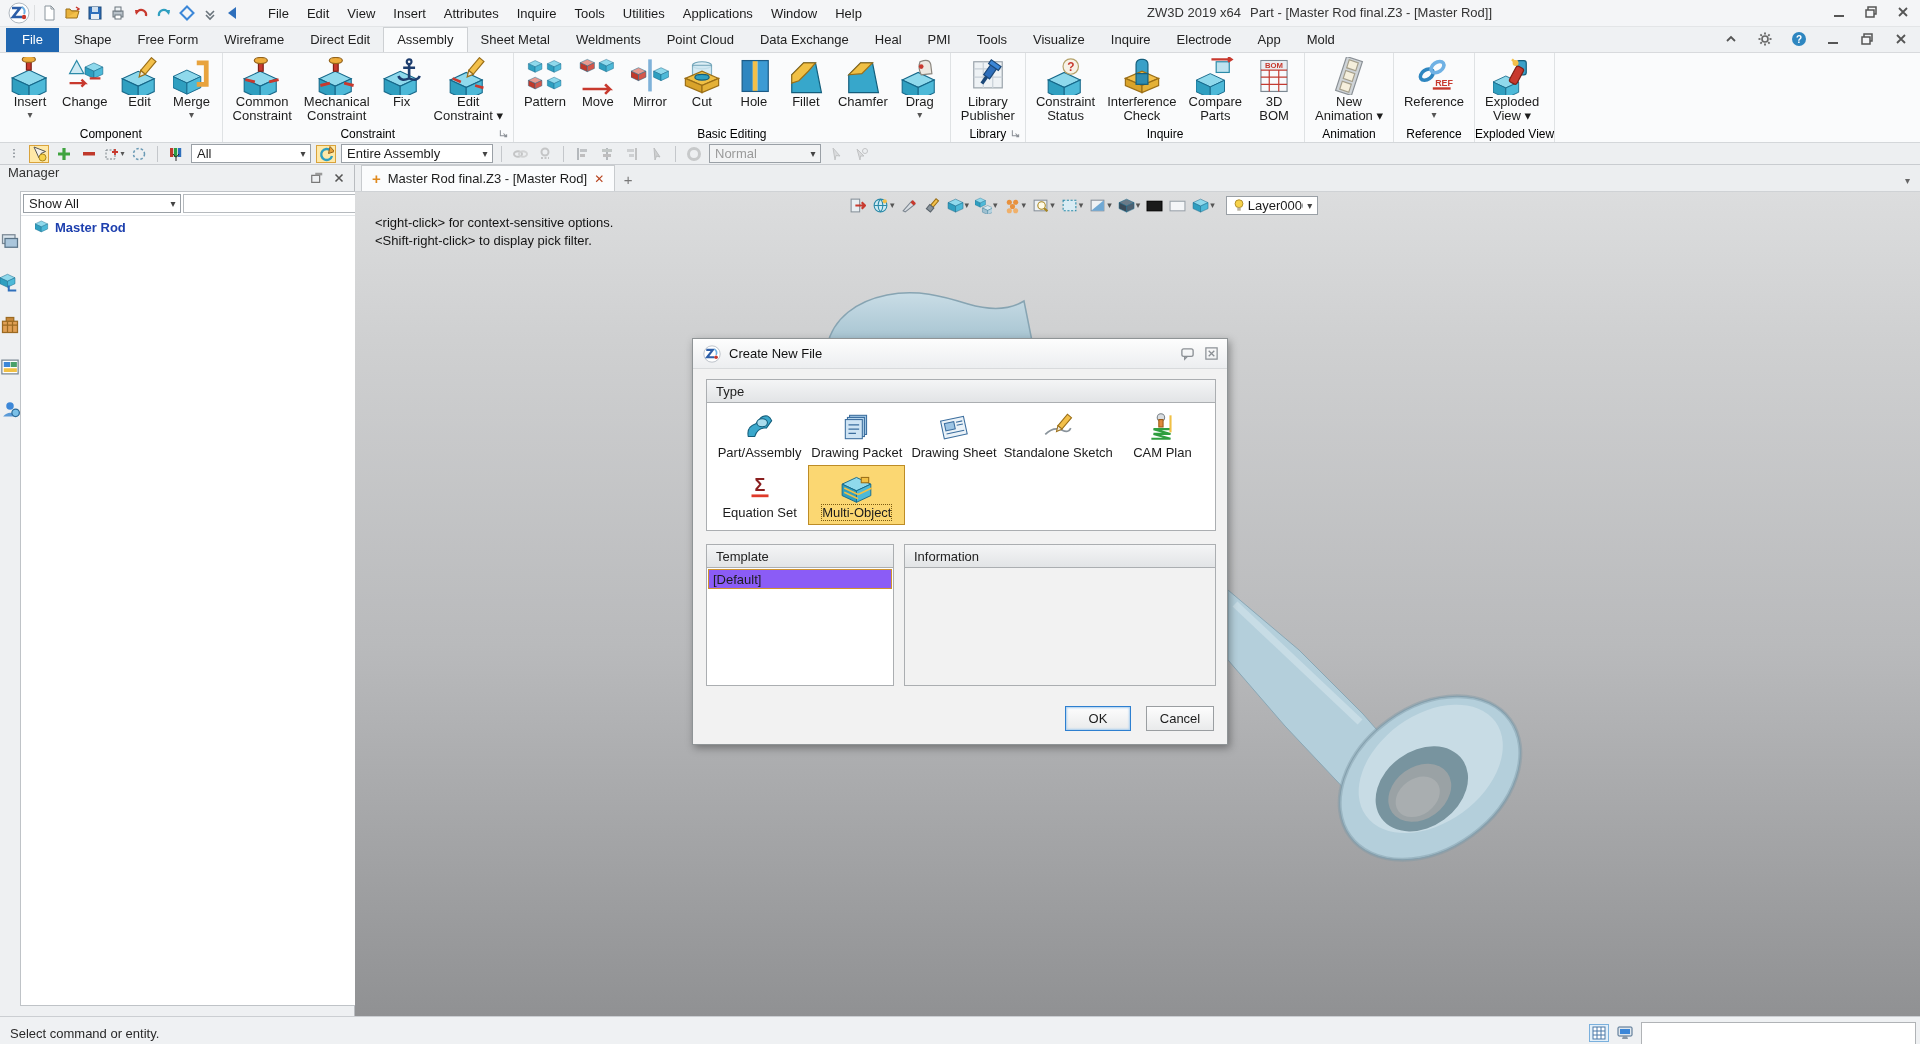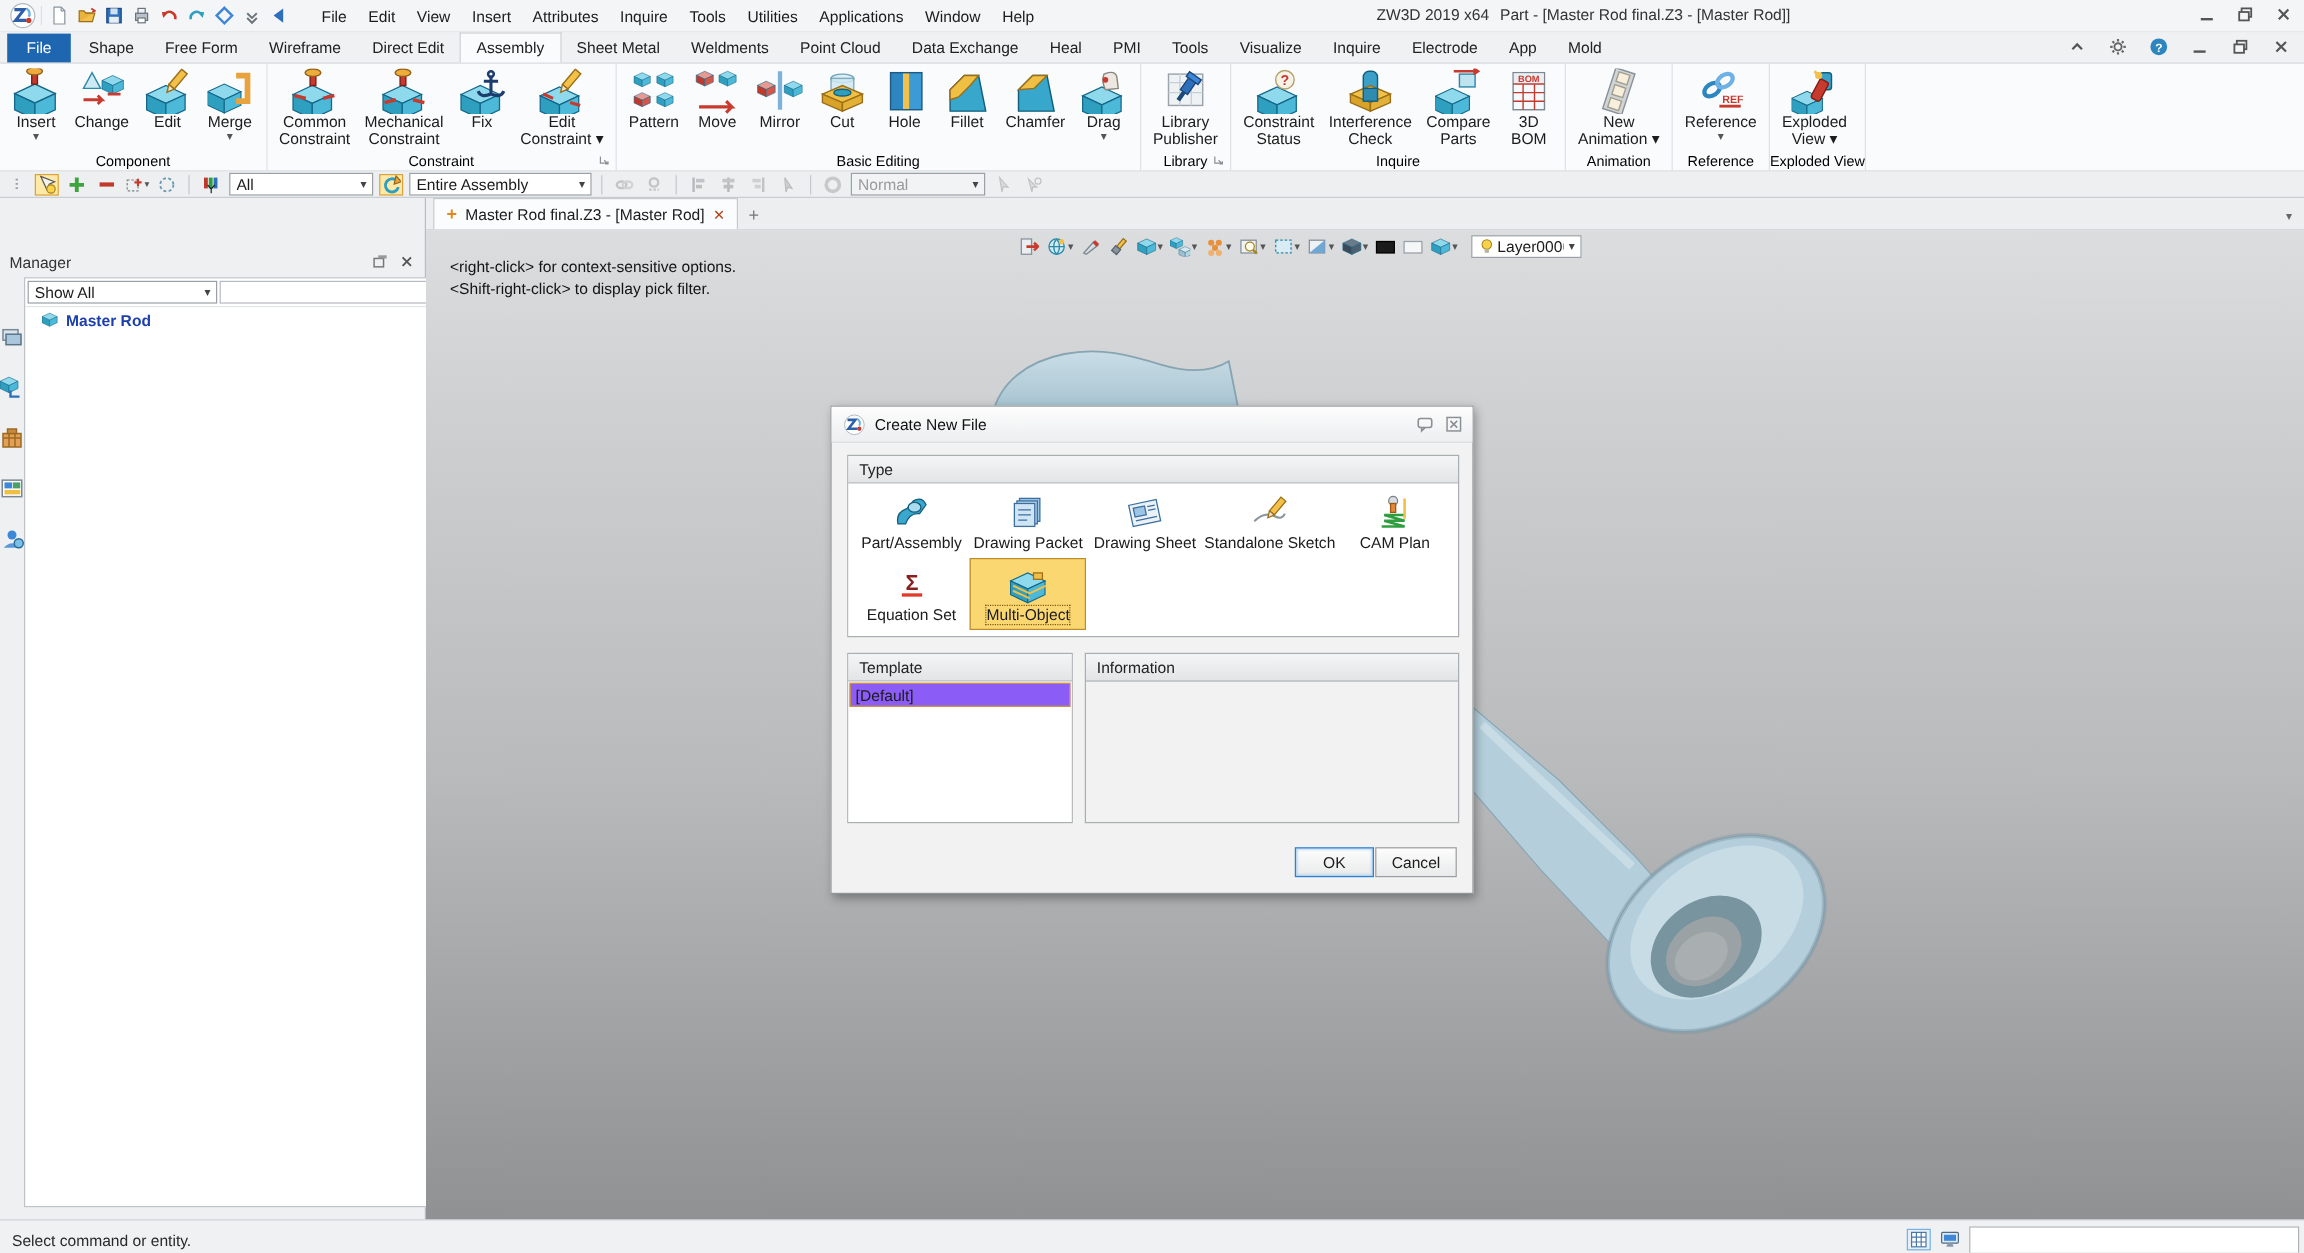--- a/index.html
+++ b/index.html
@@ -57,21 +57,21 @@
   .combo { height:19px; background:#fff; border:1px solid #9aa0a6; display:flex;
     align-items:center; padding-left:5px; position:relative; }
   .combo .cval { flex:1; white-space:nowrap; overflow:hidden; }
   .combo .carr { width:14px; color:#444; font-size:10px; text-align:center; }
   .combo.dis { background:#f2f3f4; color:#9a9a9a; }
 
   
   .main { display:flex; height:851px; }
   .manager { width:355px; background:#eef0f2; border-right:1px solid #b9bcc0;
     display:flex; flex-direction:column; }
-  .mgrhead { height:26px; display:flex; align-items:center; padding:0 8px;margin-top:40px; }
+  .mgrhead { height:26px; display:flex; padding:0 8px; }
   .mgrhead .mtitle { flex:1; color:#333; }
   .mgrbody { flex:1; display:flex; }
   .mgrside { width:34px; display:flex; flex-direction:column; align-items:center;
     gap:22px; padding-top:40px; }
   .mgrtreebox { flex:1; margin:0 3px 10px 0; background:#fff; border:1px solid #bfc3c7;
     display:flex; flex-direction:column; }
   .mgrtop { display:flex; gap:0; padding:2px; border-bottom:1px solid #e2e5e8; }
   .mgrcombo { width:158px; }
   .mgrsearch { flex:1; height:19px; border:1px solid #b6babe; background:#fff; margin-left:2px;
     font-family:inherit; font-size:13px; padding:0 4px; }
@@ -120,21 +120,21 @@
   .gb-tpl { left:13px; top:205px; width:188px; height:142px; }
   .tpllist { background:#fff; height:117px; padding:1px; }
   .tplrow { height:20px; display:flex; align-items:center; padding:0 4px; }
   .tplrow.selected { background:#8b5cf6; border:1px solid #d0942e; }
   .gb-info { left:211px; top:205px; width:312px; height:142px; }
   .infobody { padding:8px 10px 0 10px; }
   .ilabel { margin:2px 0 5px 0; color:#222; }
   .ifield { height:24px; background:#fff; border:1px solid #7d8287; display:flex;
     align-items:center; padding:0 5px; margin-bottom:8px; }
   .caret { display:inline-block; width:1px; height:15px; background:#111; margin-left:1px; }
-  .dlgbtns { position:absolute; right:13px; bottom:13px; display:flex; gap:1px; }
+  .dlgbtns { position:absolute; right:13px; bottom:13px; display:flex; gap:15px; }
   .btn { width:66px; height:25px; background:linear-gradient(#fdfdfd,#e9eaeb);
     border:1px solid #9a9ea1; display:flex; align-items:center; justify-content:center; }
   .btn.primary { border:1px solid #2d7fd0; box-shadow:inset 0 0 2px 1px #a8cdee; }
 
   
   .statusbar { height:33px; background:#eff1f3; border-top:1px solid #cbced2;
     display:flex; align-items:center; padding:0 4px 0 10px; }
   .stmsg { flex:1; color:#2a2a2a; }
   .stright { display:flex; align-items:center; gap:6px; }
   .stinput { width:275px; height:23px; background:#fff; border:1px solid #b0b3b6; }

